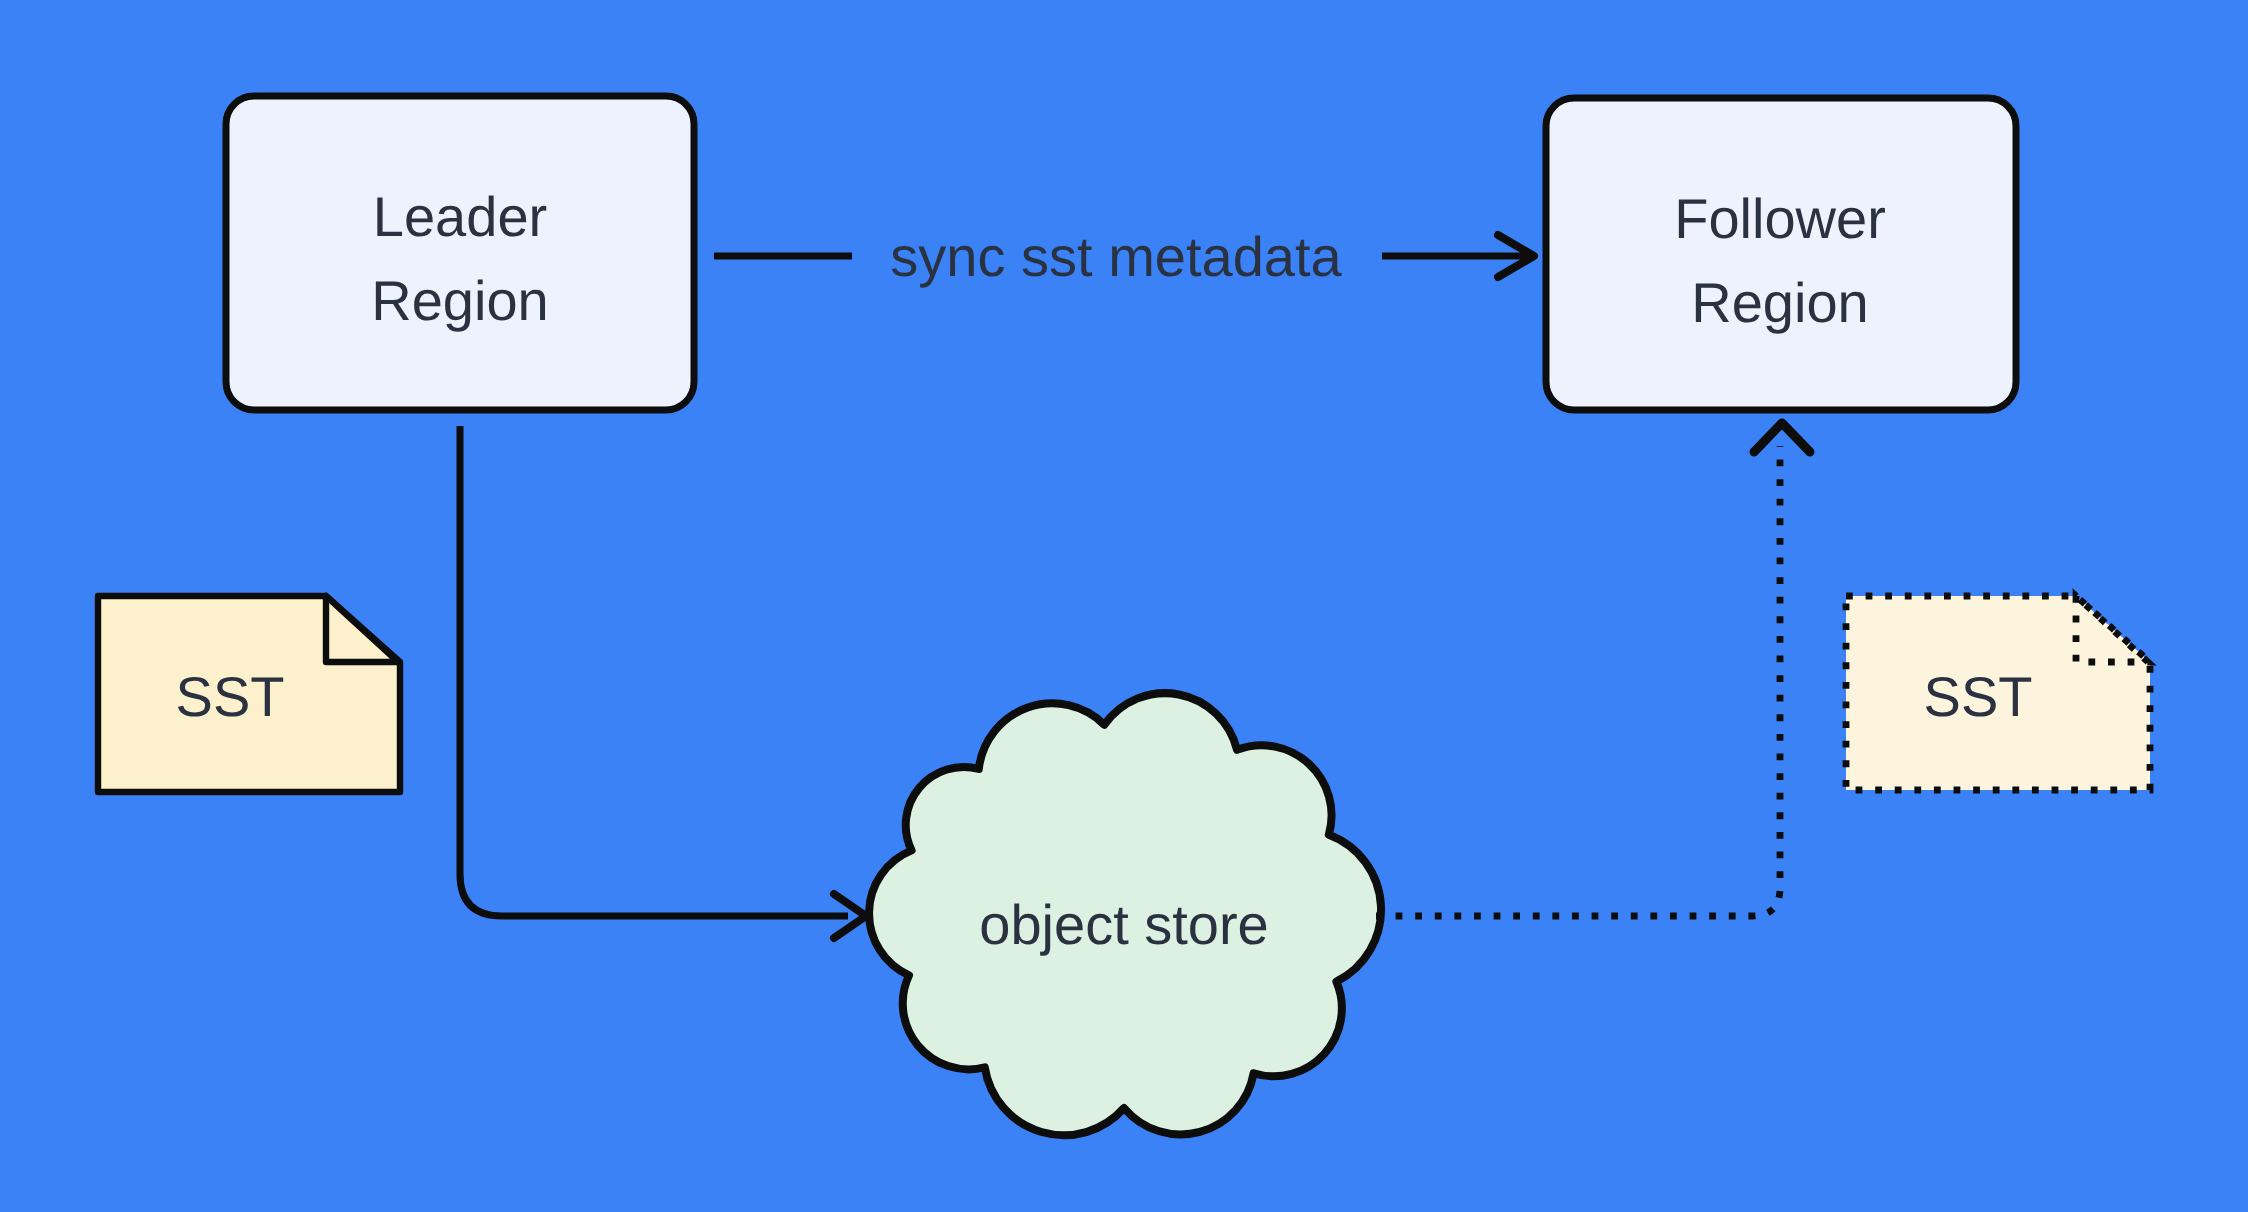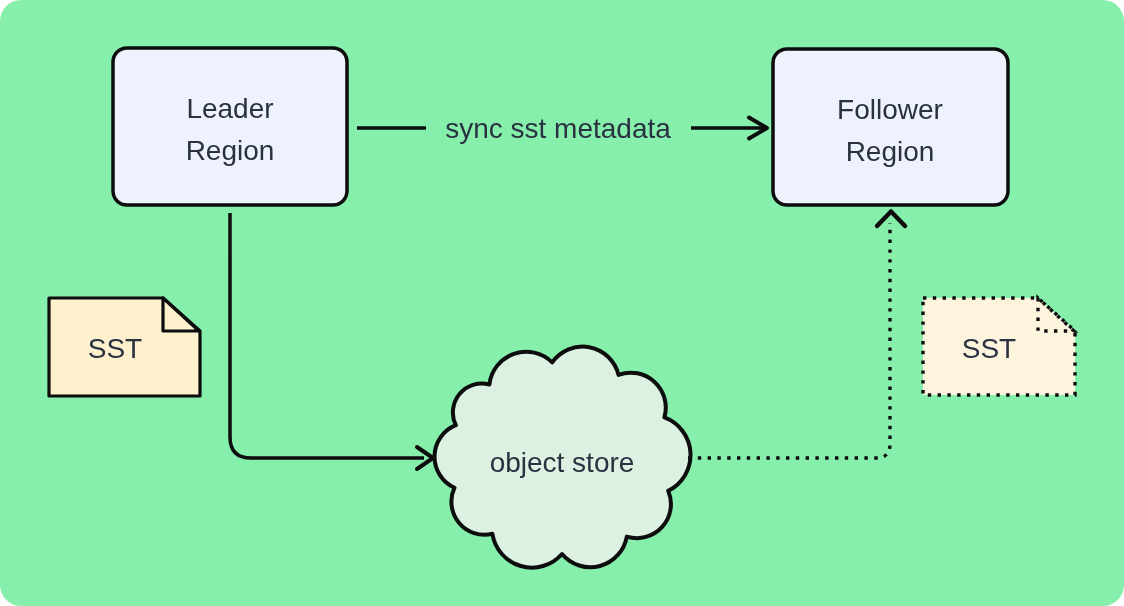--- a/index.html
+++ b/index.html
@@ -4,24 +4,23 @@
 <style>
   html, body {
     margin: 0;
     padding: 0;
     background: #ffffff;
   }
   .canvas {
     position: relative;
     width: 1124px;
     height: 606px;
-    background: #86efac;
+    background: #3b82f6;
     overflow: hidden;
     font-family: "Liberation Sans", "DejaVu Sans", sans-serif;
-    border-radius: 21px;
   }
   svg text {
     font-family: "Liberation Sans", "DejaVu Sans", sans-serif;
     font-size: 28px;
   }
   .node-label { font-size: 28px; }
   .edge-label { font-size: 28px; }
 </style>
 </head>
 <body>

